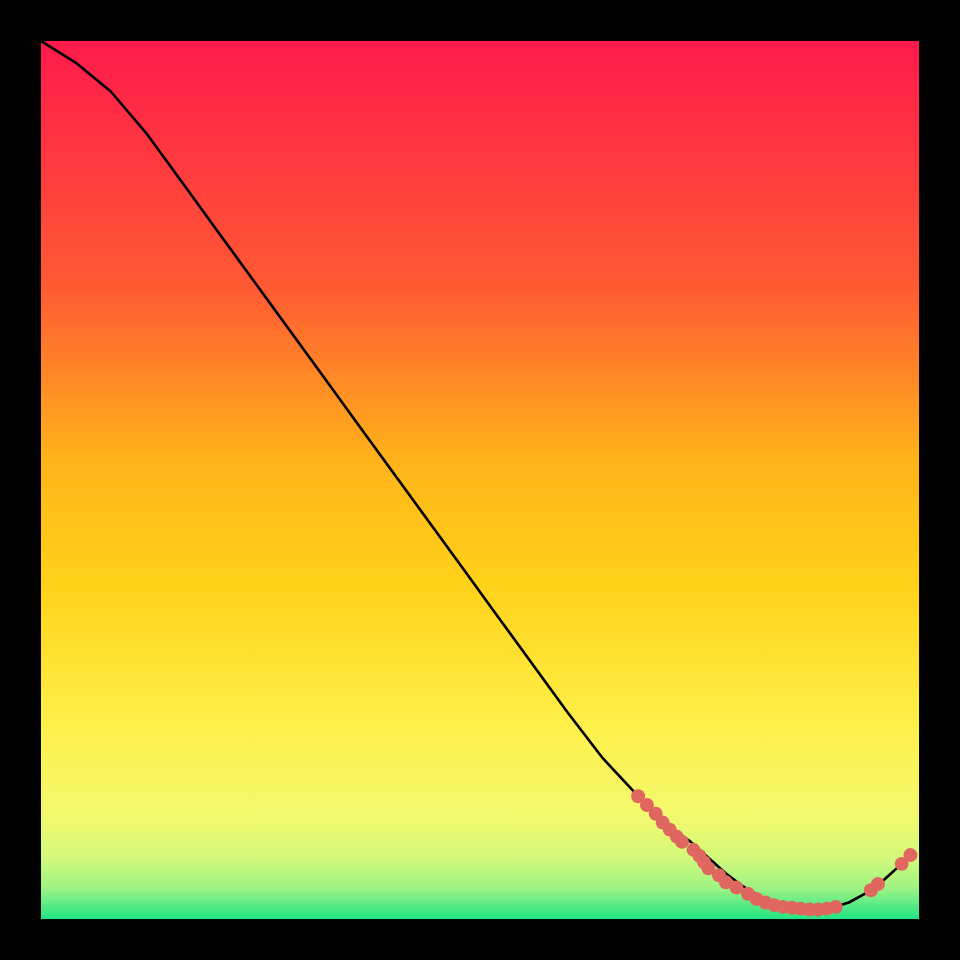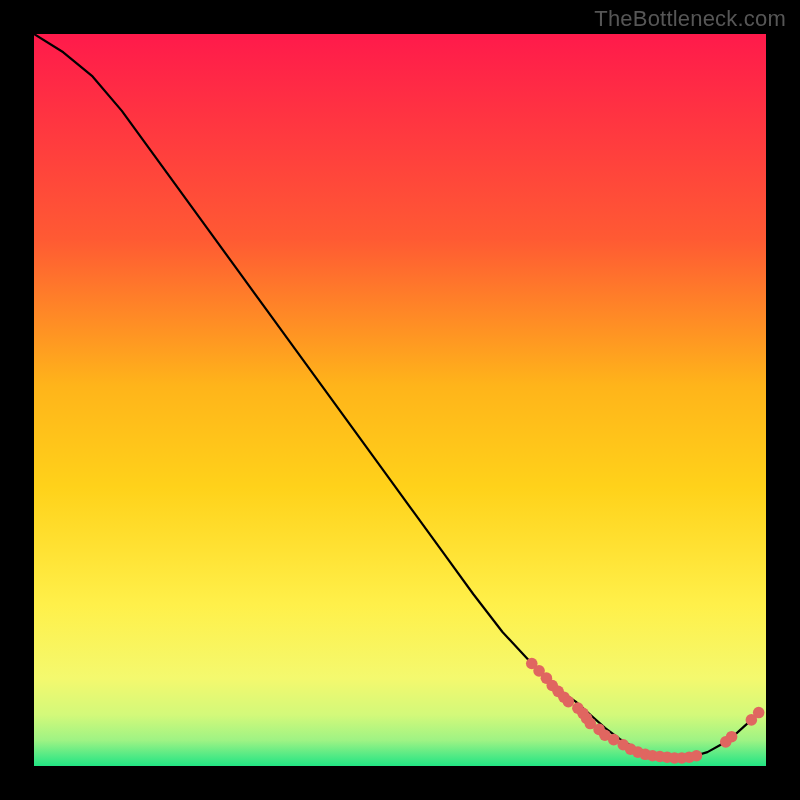--- a/index.html
+++ b/index.html
@@ -26,21 +26,20 @@
     top: 34px;
     width: 732px;
     height: 732px;
   }
   svg { display: block; }
 </style>
 </head>
 <body>
 <div class="outer">
 
-  <div class="watermark">TheBottleneck.com</div>
 
   <div class="plot">
     <svg id="chart-svg" width="732" height="732" viewBox="0 0 732 732">
         <defs>
           <linearGradient id="bg-grad" x1="0" y1="0" x2="0" y2="1">
             <stop offset="0%" stop-color="#ff1a4b"></stop>
             <stop offset="28.000000000000004%" stop-color="#ff5a33"></stop>
             <stop offset="48%" stop-color="#ffb41a"></stop>
             <stop offset="62%" stop-color="#ffd21a"></stop>
             <stop offset="78%" stop-color="#fff04a"></stop>

